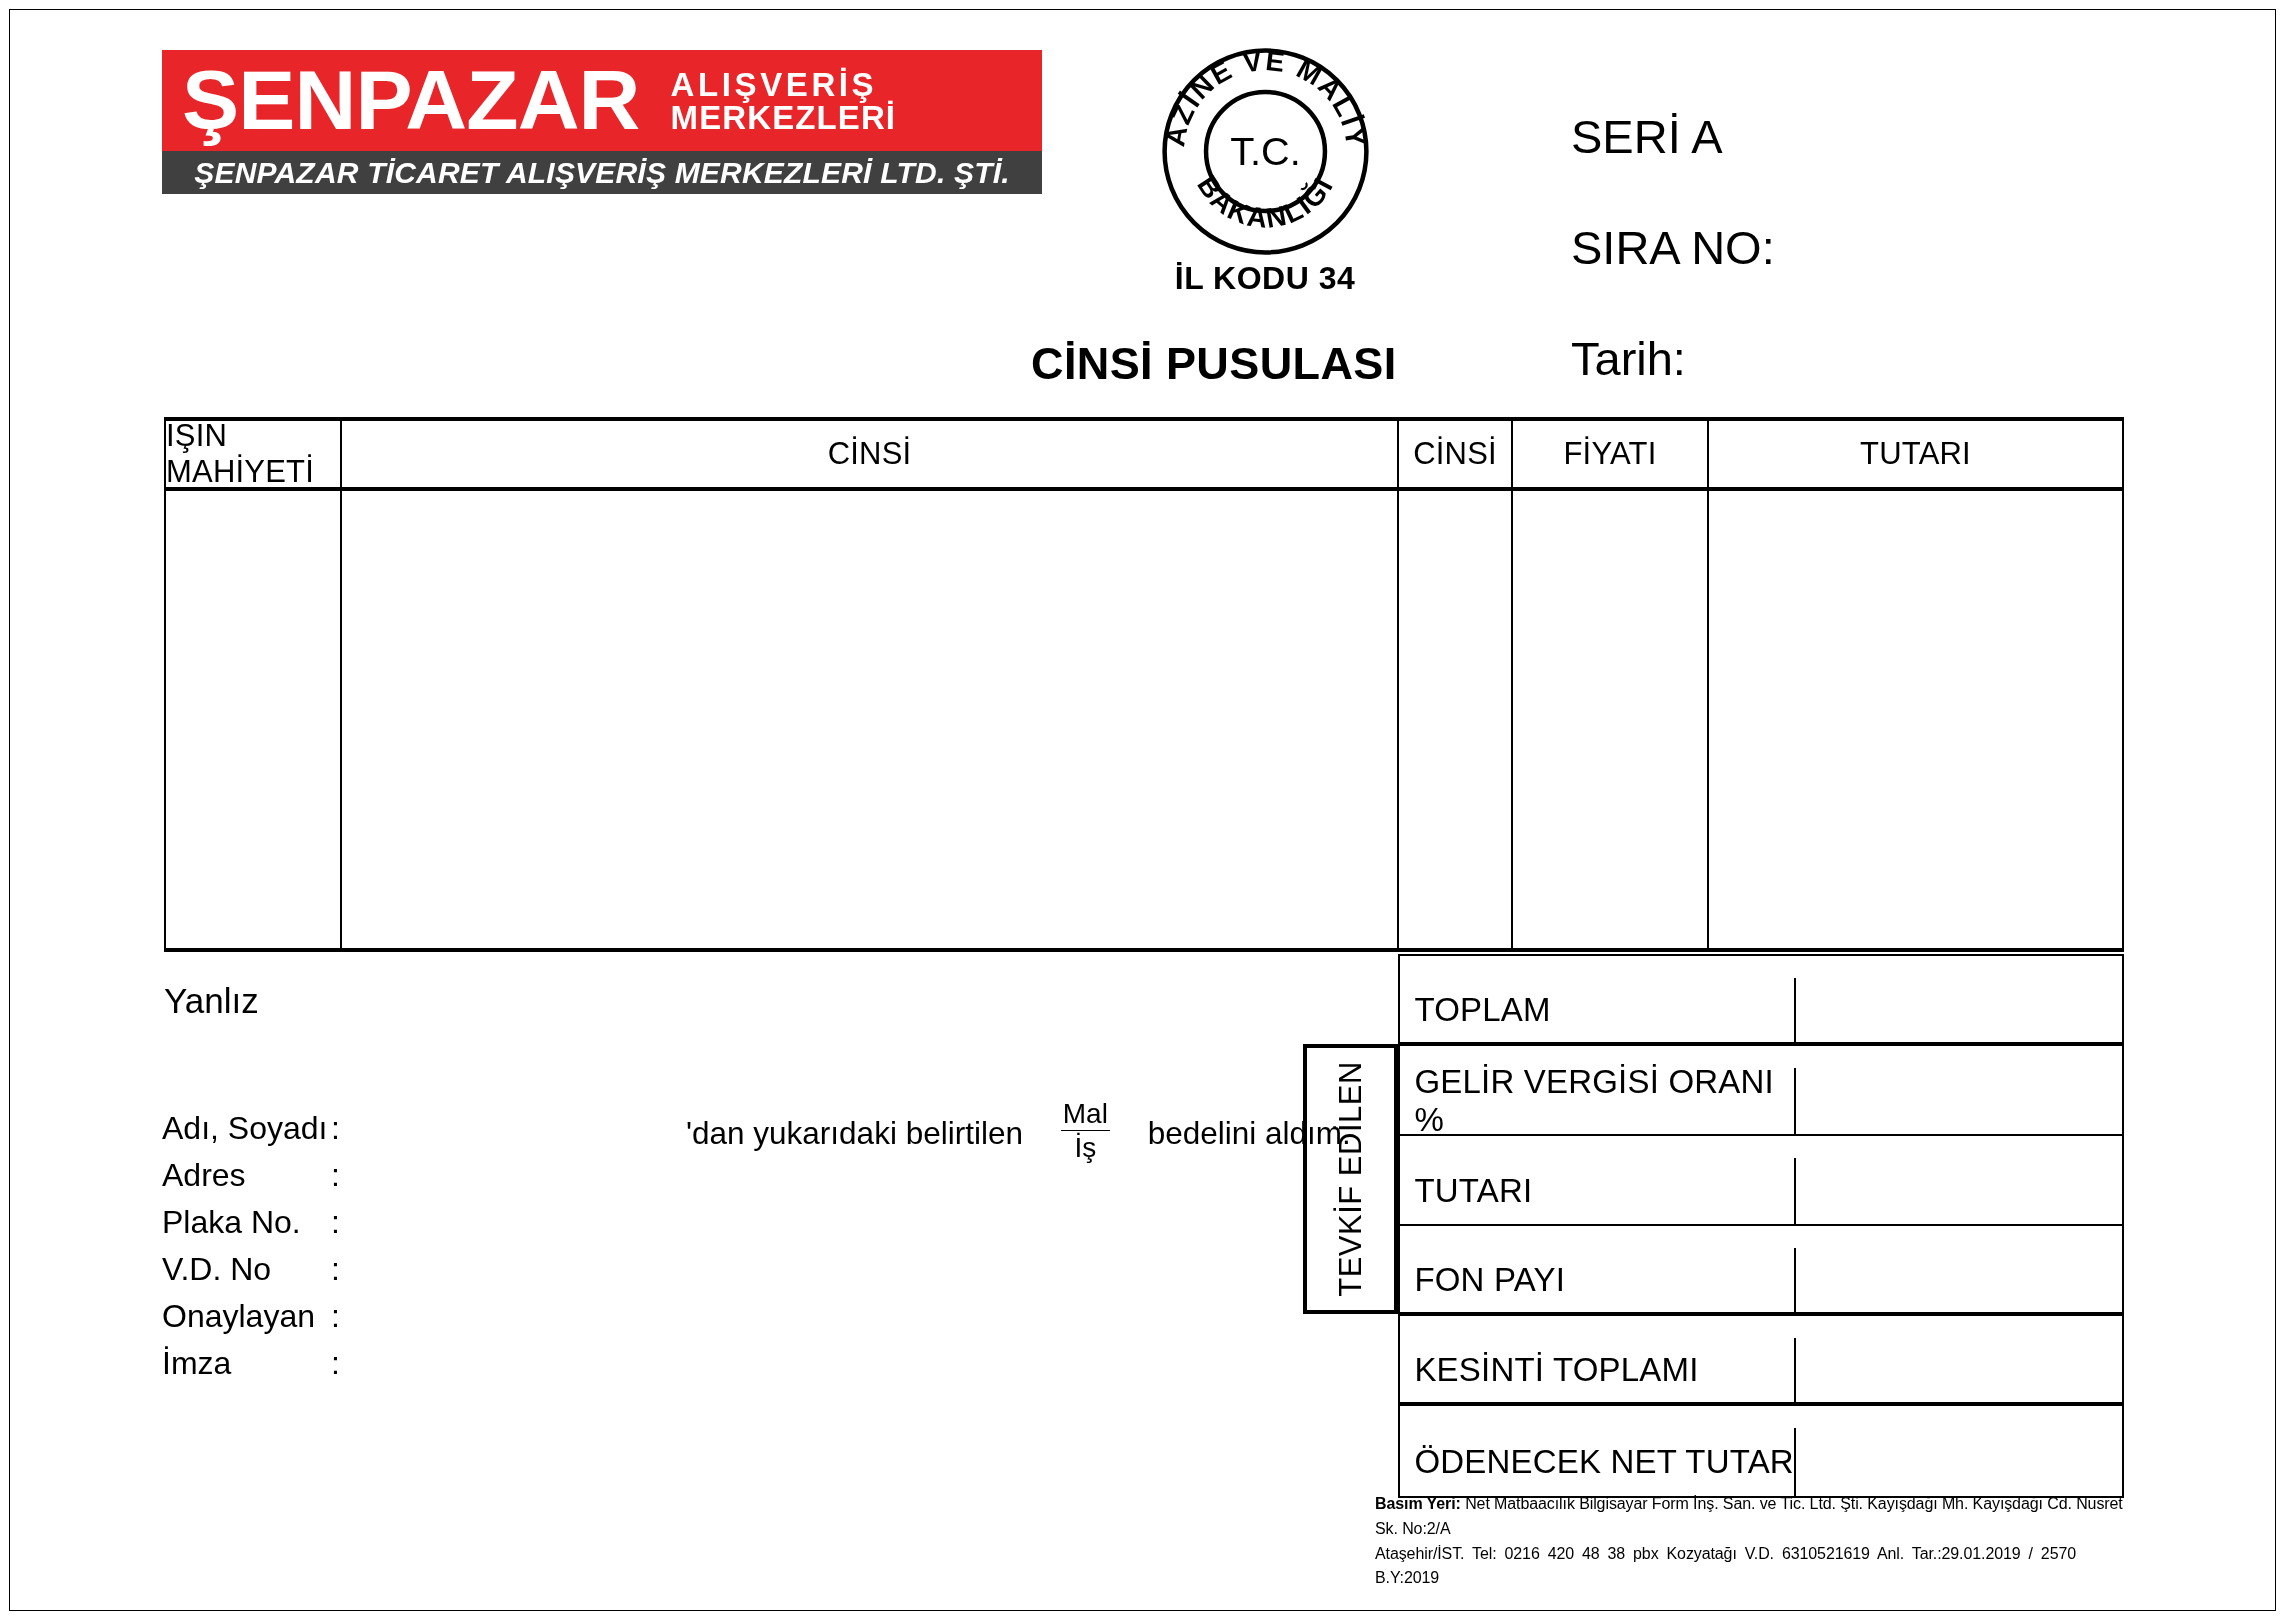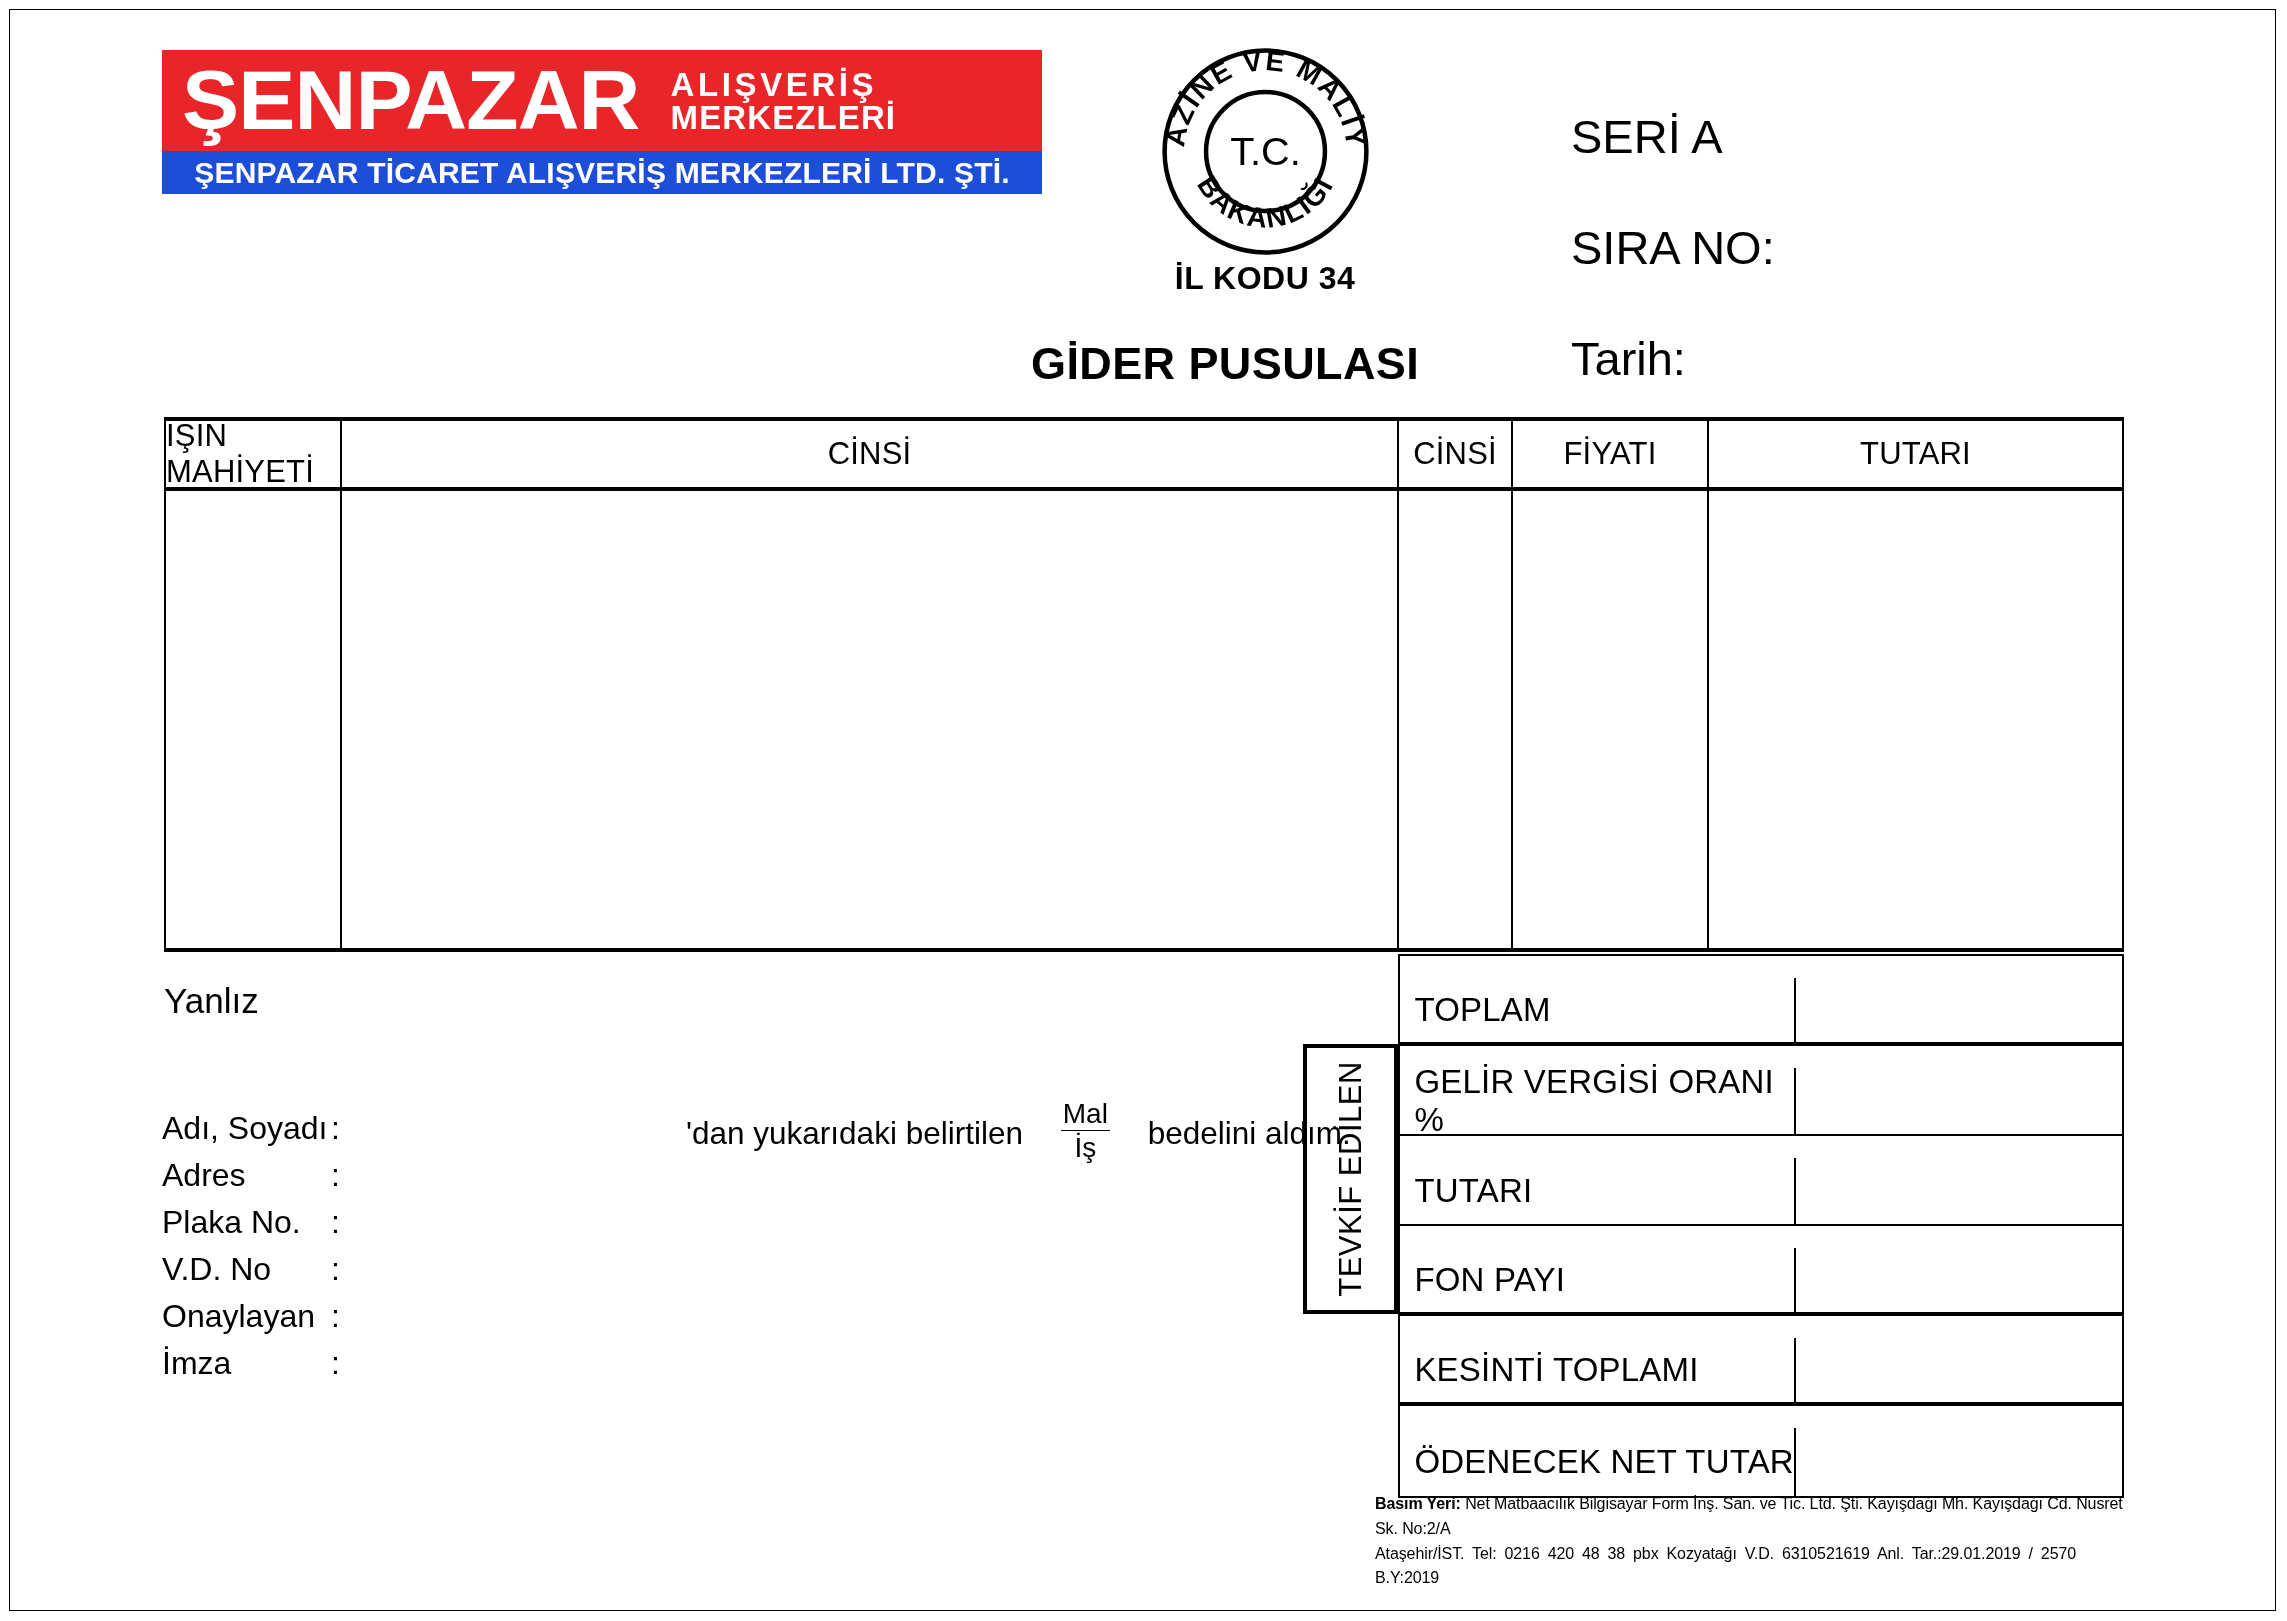--- a/index.html
+++ b/index.html
@@ -66,25 +66,26 @@
     font-weight: bold;
     line-height: 1.0;
     flex: 1 1 auto;
   }
   .logo-sub div {
     font-size: 33px;
     letter-spacing: 1.1px;
   }
   .logo-sub .l1 { letter-spacing: 3.6px; }
   .logo-black {
-    background: #1d4ed8;
+    background: #404040;
     height: 43px;
     display: flex;
     align-items: center;
     justify-content: center;
+    font-style: italic;
   }
   .logo-black span {
     color: #ffffff;
     font-weight: bold;
     font-size: 30px;
     letter-spacing: 0.2px;
     white-space: nowrap;
   }
 
   
@@ -330,21 +331,21 @@
     </div>
     <div class="seal-code">İL KODU 34</div>
   </div>
 
   <div class="hdr-fields">
     <div>SERİ A</div>
     <div>SIRA NO:</div>
     <div>Tarih:</div>
   </div>
 
-  <div class="doc-title">GİDER PUSULASI</div>
+  <div class="doc-title">CİNSİ PUSULASI</div>
 
   <div class="main-table">
     <div class="mt-head">
       <div class="col-mahiyet">İŞİN MAHİYETİ</div>
       <div class="col-cinsi">CİNSİ</div>
       <div class="col-adedi">CİNSİ</div>
       <div class="col-fiyati">FİYATI</div>
       <div class="col-tutari">TUTARI</div>
     </div>
     <div class="mt-body">

